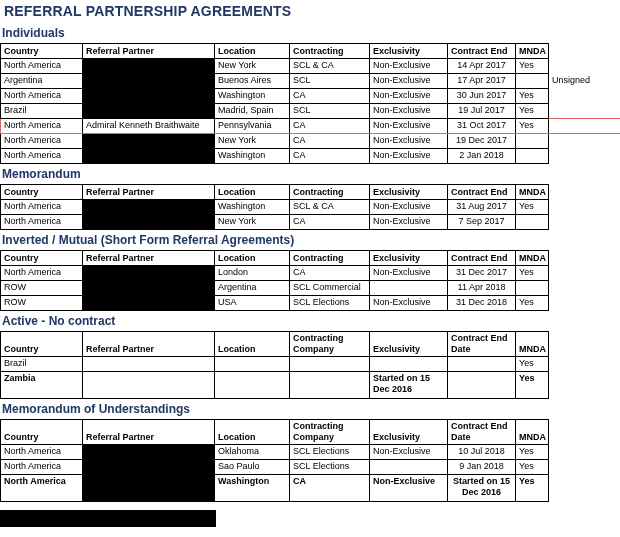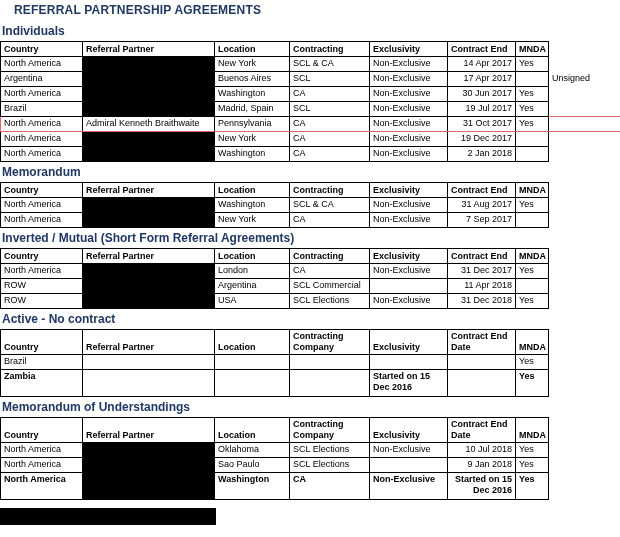--- a/index.html
+++ b/index.html
@@ -14,24 +14,24 @@
     font-size: 9px;
     color: #000000;
     position: relative;
     overflow: hidden;
   }
   .sheet {
     width: 620px;
     position: relative;
   }
   .title {
-    font-size: 12px;
+    font-size: 14px;
     font-weight: bold;
     color: #1f3864;
-    padding: 3px 2px 4px 14px;
+    padding: 3px 2px 4px 4px;
     letter-spacing: 0.2px;
   }
   .section-title {
     font-size: 12px;
     font-weight: bold;
     color: #1f3864;
     padding: 3px 2px 3px 2px;
   }
   table {
     border-collapse: collapse;
@@ -57,21 +57,21 @@
     line-height: 11px;
     overflow: hidden;
     white-space: nowrap;
     background: #ffffff;
   }
   th {
     font-weight: bold;
     vertical-align: bottom;
   }
   td.num, th.num {
-    text-align: right;
+    text-align: center;
   }
   td.redacted {
     background: #000000;
     color: #000000;
   }
   td.noborder, th.noborder {
     border: none;
     background: transparent;
   }
   tr.highlight td {

